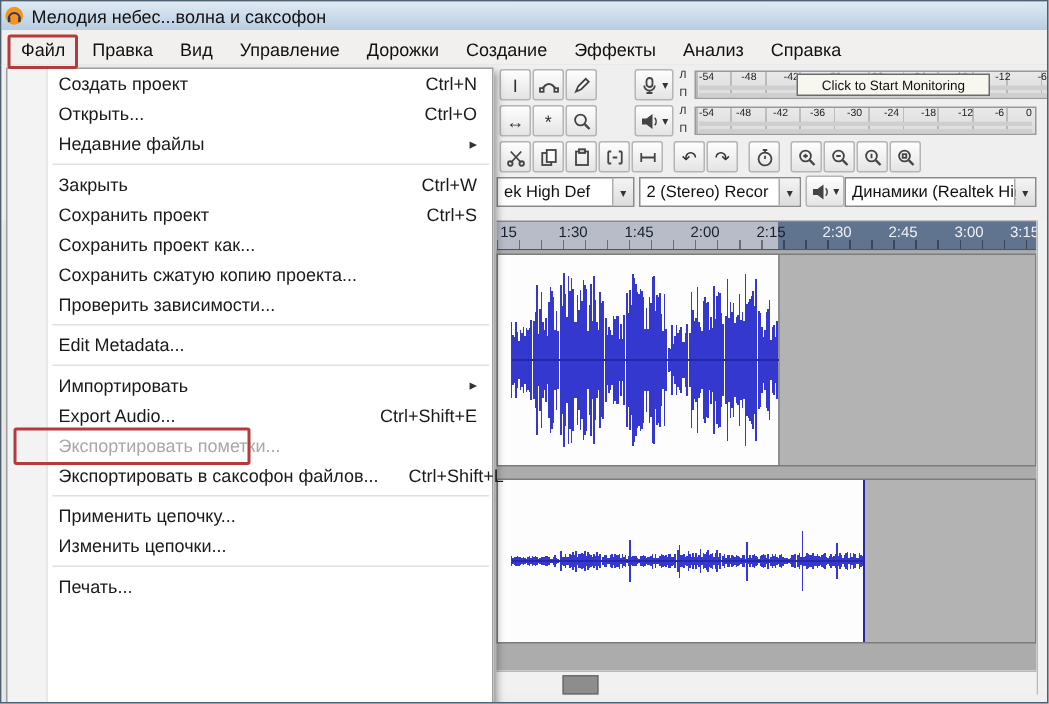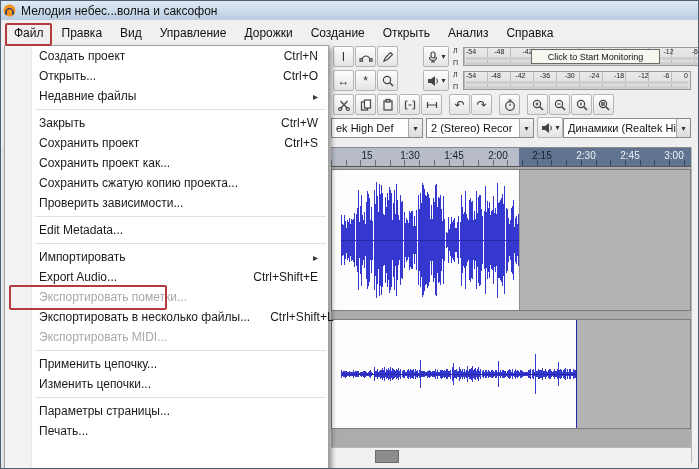--- a/index.html
+++ b/index.html
@@ -48,21 +48,21 @@
              display:flex;align-items:center;justify-content:center;font-size:8px;color:#333;}
   
   .ruler{position:absolute;left:330px;top:146px;width:360px;height:20px;box-sizing:border-box;
          border-top:1px solid #8a8a8a;border-bottom:1px solid #555;
          background-image:
            repeating-linear-gradient(90deg,rgba(10,14,28,.45) 0 1px,transparent 1px 14.7px),
            linear-gradient(90deg,#b7bcc8 0 188px,#60738f 188px 100%);
          background-size:100% 6px,100% 100%;
          background-position:left bottom,0 0;
          background-repeat:repeat-x,no-repeat;}
-  .ruler span{position:absolute;top:2px;font-size:10px;transform:translateX(-50%);margin-left:28px;}
+  .ruler span{position:absolute;top:2px;font-size:10px;transform:translateX(-50%);}
   .ruler .lt{color:#16202c;} .ruler .dk{color:#f0f2f6;}
   
   .trackzone{position:absolute;left:330px;top:166px;width:360px;height:280px;background:#acacac;}
   .track{position:absolute;left:0;width:360px;box-sizing:border-box;border:1px solid #7d7d7d;}
   .track1{top:2px;height:142px;
           background:linear-gradient(90deg,#fdfdfd 0 187px,#8f8f8f 187px 188px,#b3b3b3 188px 100%);}
   .track2{top:152px;height:110px;
           background:linear-gradient(90deg,#fdfdfd 0 244px,#8f8f8f 244px 245px,#b3b3b3 245px 100%);}
   .track svg{position:absolute;inset:0;shape-rendering:crispEdges;}
   .vscroll{position:absolute;left:690px;top:146px;width:9px;height:316px;background:#f1f1f1;
@@ -102,21 +102,21 @@
     <span>Мелодия небес...волна и саксофон</span>
   </div>
 
   <div class="menubar">
     <span class="mb">Файл</span>
     <span class="mb">Правка</span>
     <span class="mb">Вид</span>
     <span class="mb">Управление</span>
     <span class="mb">Дорожки</span>
     <span class="mb">Создание</span>
-    <span class="mb">Открыть</span>
+    <span class="mb">Эффекты</span>
     <span class="mb">Анализ</span>
     <span class="mb">Справка</span>
   </div>
 
   <div class="toolbars">
 
     <div class="trow" style="top:2px;">
       <div class="tbtn" style="left:2px">
         <span>I</span>
         </div>
@@ -374,38 +374,32 @@
       <span class="arr">▸</span>
       </div>
     <div class="mi">
       <span>Export Audio...</span>
       <span class="ms">Ctrl+Shift+E</span>
       </div>
     <div class="mi dis">
       <span>Экспортировать пометки...</span>
       </div>
     <div class="mi">
-      <span>Экспортировать в несколько файлы...</span>
+      <span>Экспортировать в саксофон файлов...</span>
       <span class="ms">Ctrl+Shift+L</span>
       </div>
-    <div class="mi dis">
-      <span>Экспортировать MIDI...</span>
-      </div>
     <div class="msep"></div>
     <div class="mi">
       <span>Применить цепочку...</span>
       </div>
     <div class="mi">
       <span>Изменить цепочки...</span>
       </div>
     <div class="msep"></div>
     <div class="mi">
-      <span>Параметры страницы...</span>
-      </div>
-    <div class="mi">
       <span>Печать...</span>
       </div>
 
     <div class="anno anno-export"></div>
   </div>
 
   <div class="anno anno-file"></div>
 
 </div>
 

